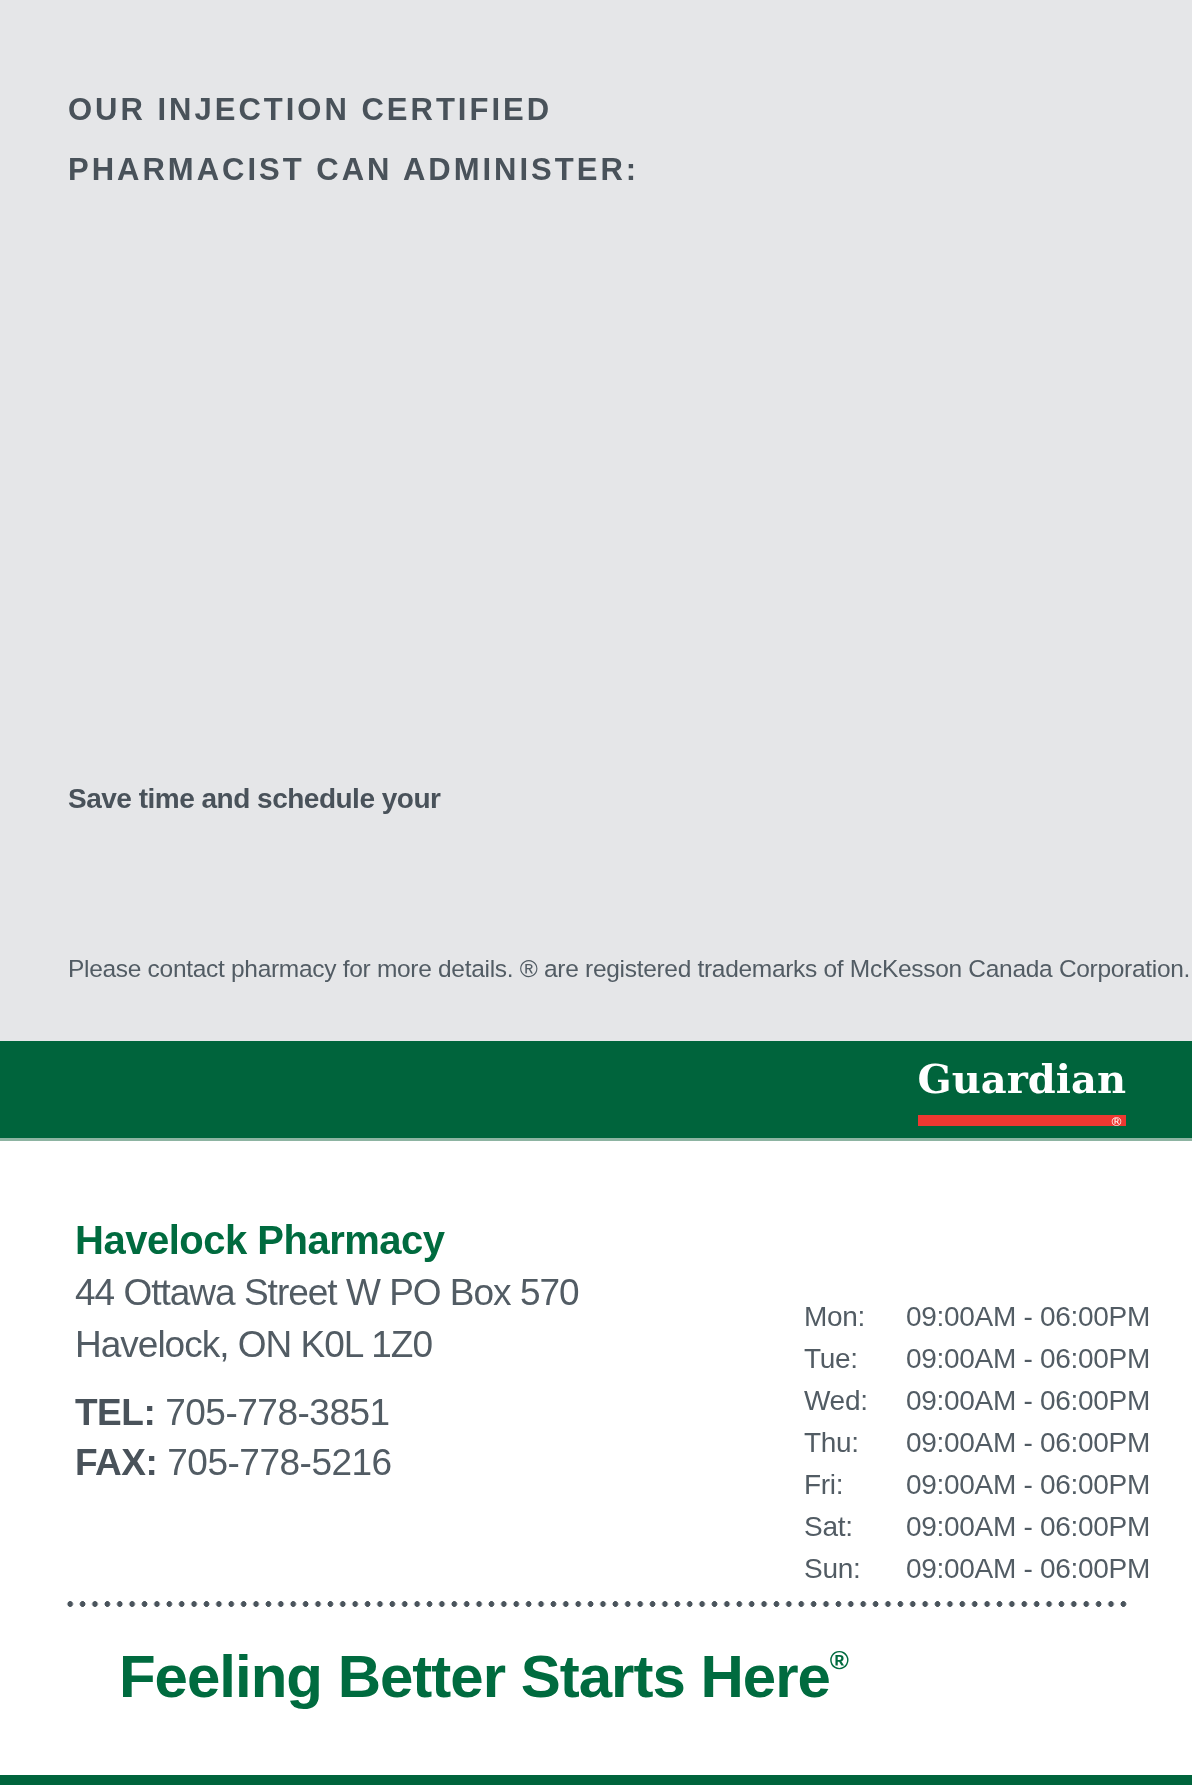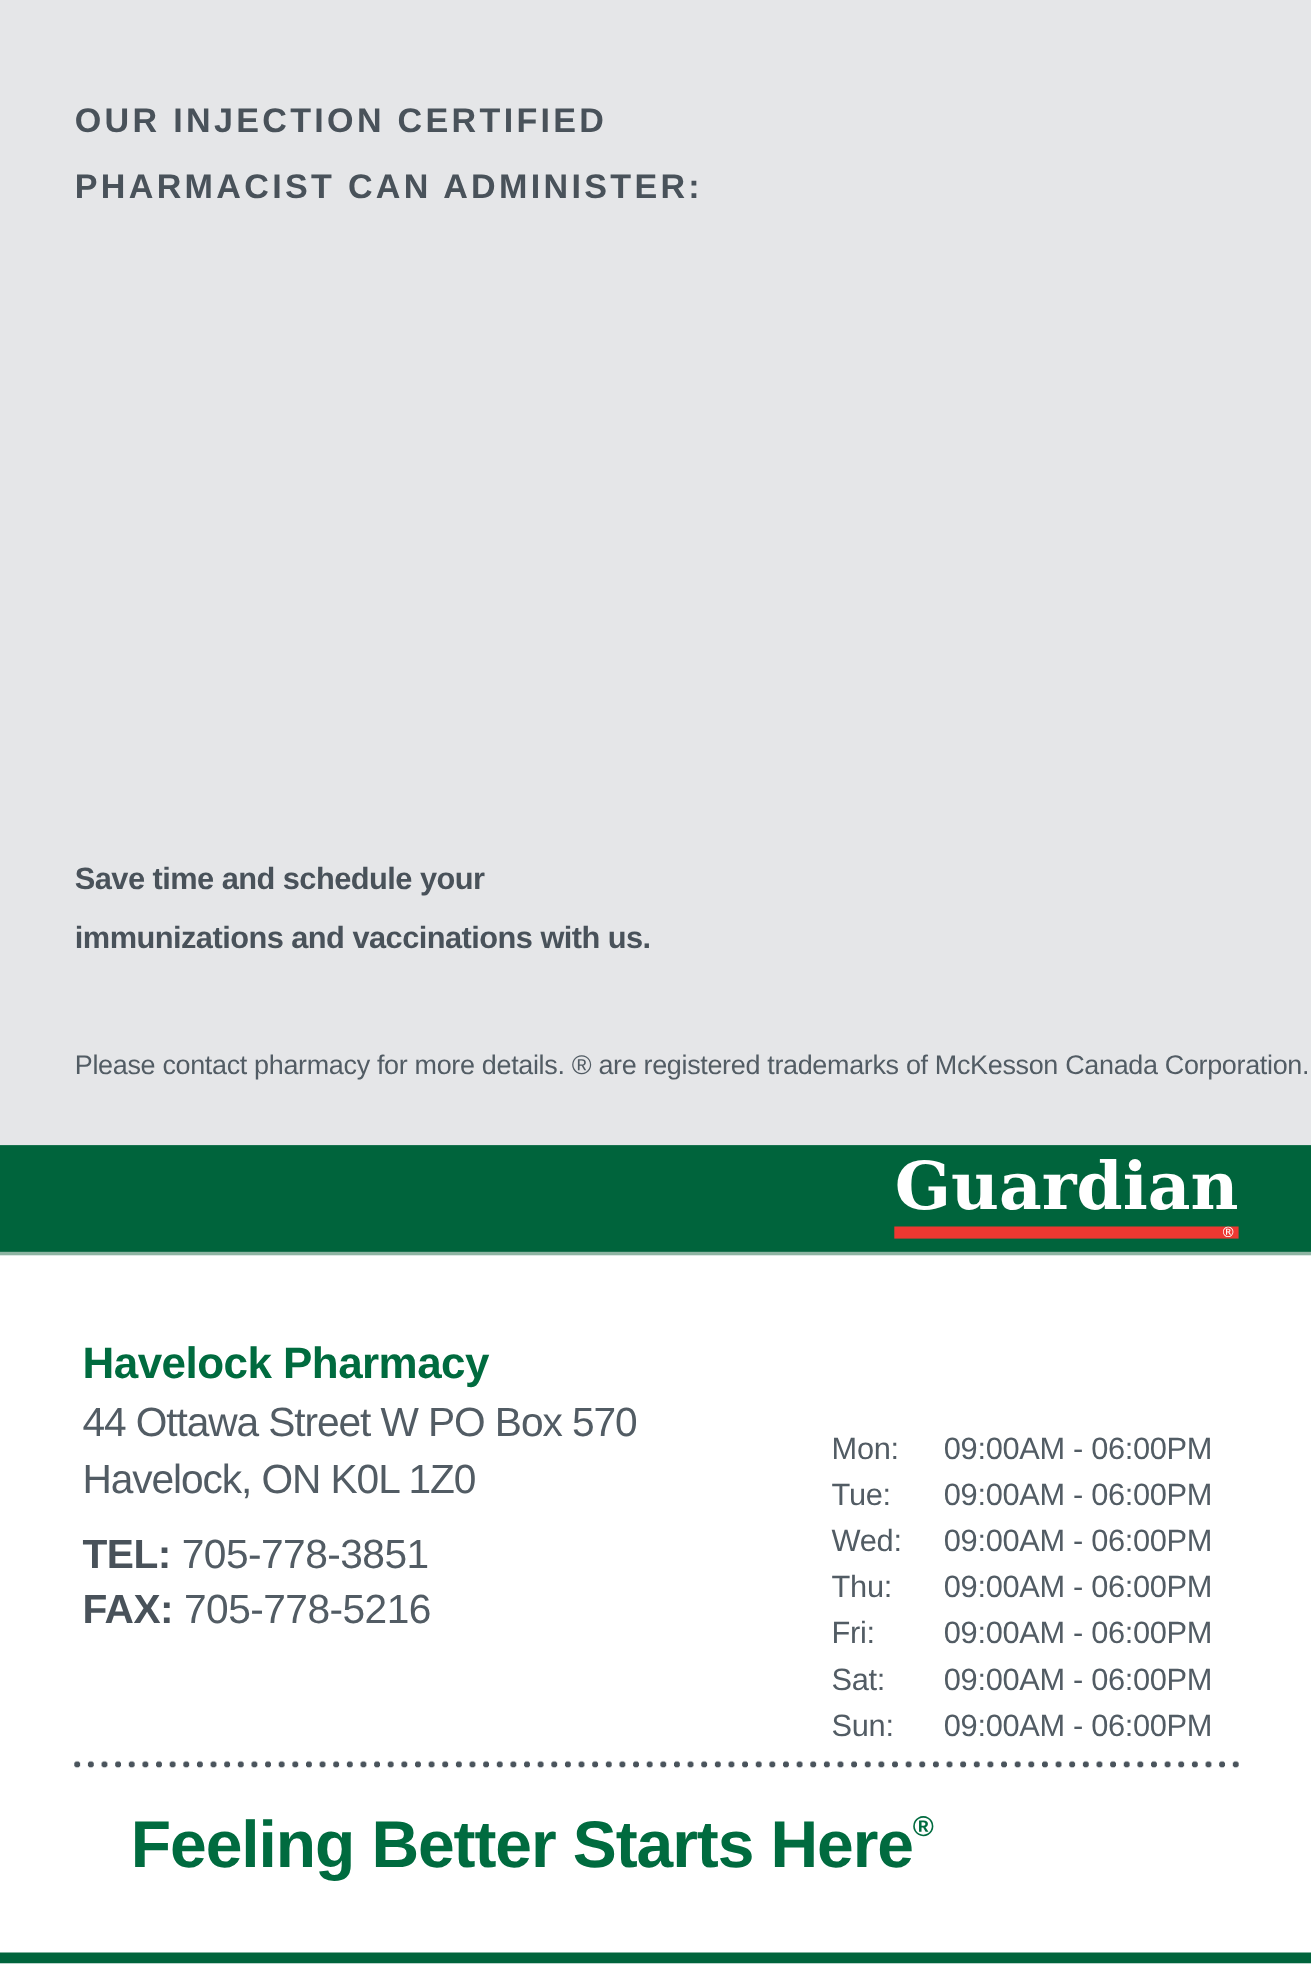--- a/index.html
+++ b/index.html
@@ -50,21 +50,21 @@
     border-bottom: 3px solid #8DB4A2;
   }
   .logo {
     position: absolute; right: 66px; top: 9px;
     text-align: left;
   }
   .logo-word {
     display: block;
     font-family: "DejaVu Serif", serif;
     font-weight: bold;
-    font-size: 60px; line-height: 58px;
+    font-size: 40px; line-height: 58px;
     color: #ffffff;
     letter-spacing: 0px;
   }
   .logo-bar {
     position: relative;
     margin-top: 7px;
     height: 11px;
     background: var(--red, #EE3831);
   }
   .logo-reg {
@@ -93,21 +93,21 @@
   }
   .tel-row { top: 1392px; }
   .fax-row { top: 1442px; }
   .phone-label { font-weight: 700; color: var(--slate-dark, #49525A); margin-right: 10px; letter-spacing: -0.5px; }
   
   .hours {
     position: absolute; left: 756px; top: 1296px;
     font-size: 28px; letter-spacing: -0.3px;
     color: var(--slate-mid, #525C64);
   }
-  .hours-row { display: flex; height: 42px; align-items: center; }
+  .hours-row { display: flex; height: 42px; align-items: center; margin-left: 48px; }
   .hours-day { width: 102px; }
   .hours-time { white-space: nowrap; }
   
   .dotted {
     position: absolute; left: 64px; top: 1598px;
     width: 1064px; height: 12px;
     background-image: radial-gradient(circle, #4A545C 2.6px, transparent 3.1px);
     background-size: 12.4px 12px;
     background-repeat: repeat-x;
     background-position: left center;
@@ -139,21 +139,20 @@
 <div class="page">
 
   <section class="hero">
     <h1 class="headline" style="margin:0;">
       <span>OUR INJECTION CERTIFIED</span><br>
       <span>PHARMACIST CAN ADMINISTER:</span>
     </h1>
 
     <div class="save-block">
       <span>Save time and schedule your</span><br>
-      <span>immunizations and vaccinations with us.</span>
     </div>
 
     <p class="disclaimer" style="margin:0;">
       <br>
       <span>Please contact pharmacy for more details. ® are registered trademarks of McKesson Canada Corporation.</span>
     </p>
   </section>
 
   <div class="brand-band">
     <div class="logo">

